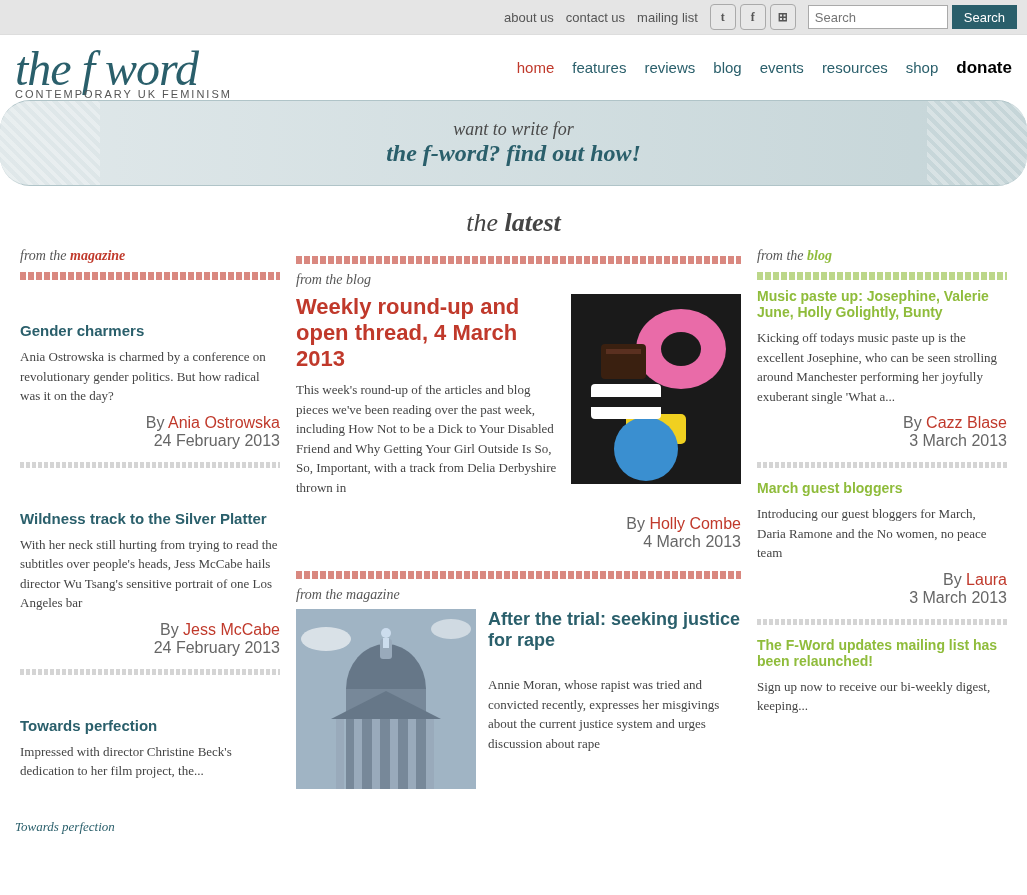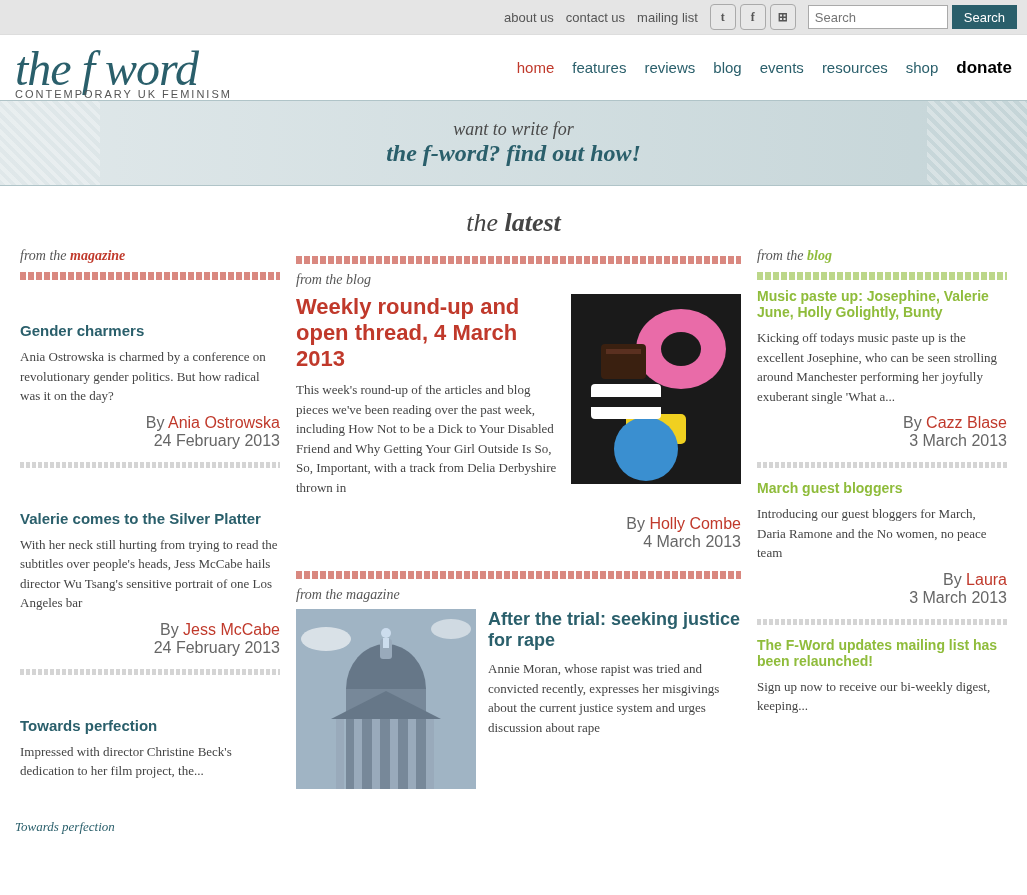--- a/index.html
+++ b/index.html
@@ -94,20 +94,21 @@
       background: linear-gradient(to right, #e0e8ea, #c5d5d8);
       text-align: center;
       padding: 18px 20px;
       margin: 0;
       font-family: Georgia, serif;
       font-style: italic;
       position: relative;
       border-top: 1px solid #b0c4c8;
       border-bottom: 1px solid #b0c4c8;
       margin-bottom: 2px;
+      border-radius: 30px;
     }
     .promo-line1 { font-size: 18px; color: #4a4a4a; }
     .promo-line2 { font-size: 24px; color: #2a2a2a; }
     .promo-line2 span { color: #2a5f6b; font-weight: bold; }
     
     .promo-banner::before, .promo-banner::after {
       content: '';
       position: absolute;
       top: 0; bottom: 0;
       width: 100px;
@@ -204,21 +205,21 @@
       display: block;
       margin-bottom: 8px;
     }
     .article-title-medium {
       font-size: 18px;
       color: #2a5f6b;
       font-family: Arial, sans-serif;
       font-weight: bold;
       text-decoration: none;
       display: block;
-      margin-bottom: 8px;
+      margin-bottom: 24px;
     }
 
     .article-excerpt {
       font-size: 13px;
       color: #444;
       line-height: 1.5;
       margin-bottom: 8px;
     }
     .byline {
       font-size: 16px;
@@ -345,21 +346,21 @@
       <p class="article-excerpt">Ania Ostrowska is charmed by a conference on revolutionary gender politics. But how radical was it on the day?</p>
       <div class="byline">
         By <a href="#">Ania Ostrowska</a><br>
         <span>24 February 2013</span>
       </div>
     </div>
 
     <div class="zigzag-bottom"></div>
 
     <div class="list-item">
-      <a href="#" class="article-title">Valerie comes to the Silver Platter</a>
+      <a href="#" class="article-title">Wildness track to the Silver Platter</a>
       <p class="article-excerpt">With her neck still hurting from trying to read the subtitles over people's heads, Jess McCabe hails director Wu Tsang's sensitive portrait of one Los Angeles bar</p>
       <div class="byline">
         By <a href="#">Jess McCabe</a><br>
         <span>24 February 2013</span>
       </div>
     </div>
 
     <div class="zigzag-bottom"></div>
 
     <div class="list-item">

